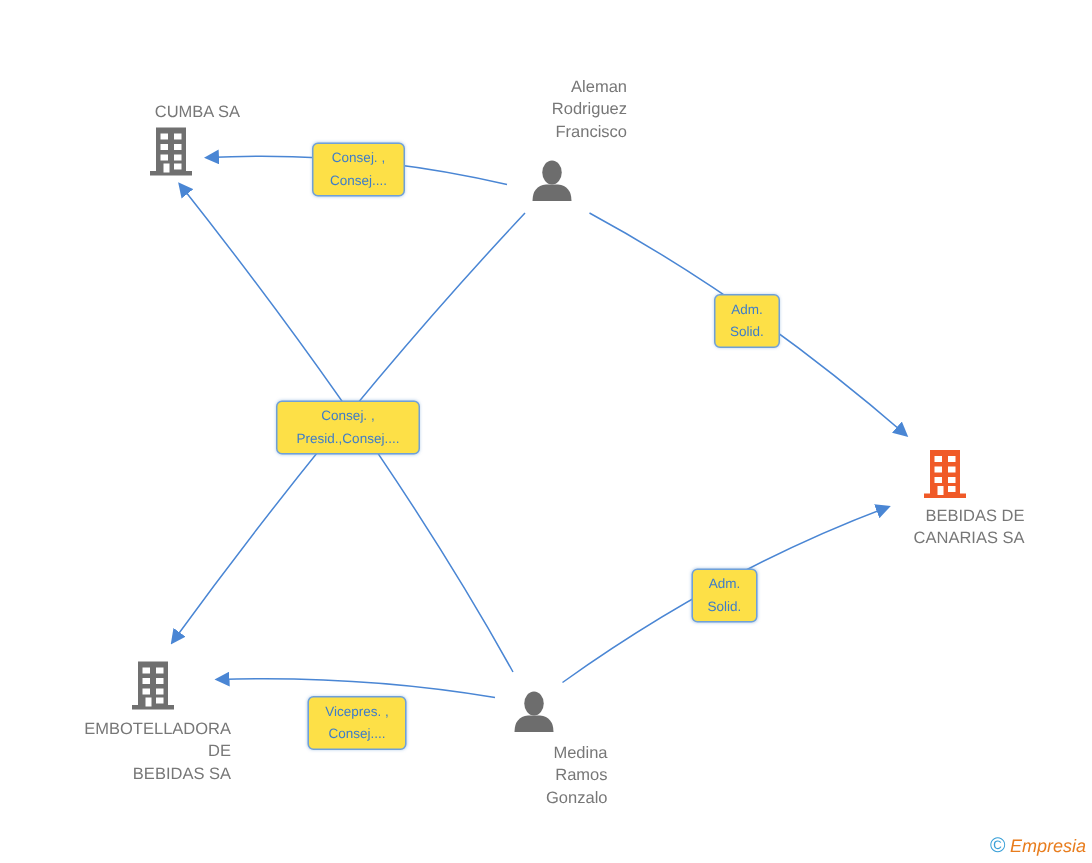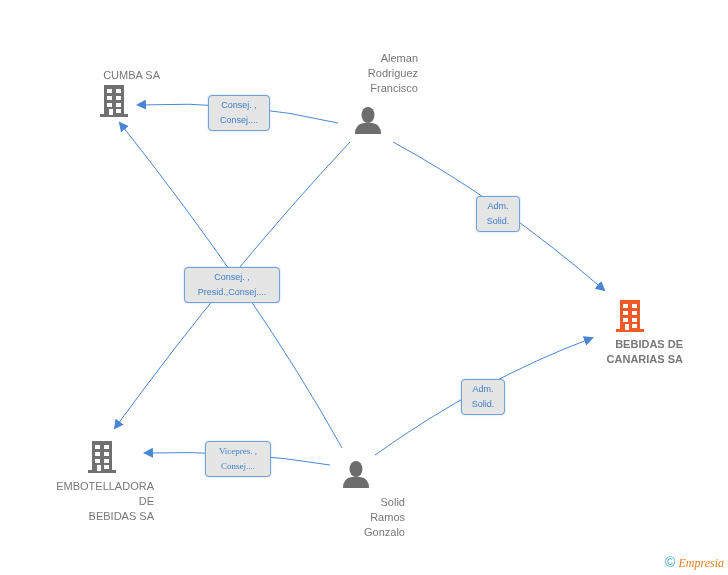--- a/index.html
+++ b/index.html
@@ -1,28 +1,28 @@
 <!DOCTYPE html>
 <html><head>
 <meta charset="utf-8">
 <style>
   html, body { margin: 0; padding: 0; background: #ffffff; }
   body { width: 728px; height: 575px; position: relative; overflow: hidden;
          font-family: "Liberation Sans", sans-serif; }
   svg.edges { position: absolute; left: 0; top: 0; }
   .node-label { position: absolute; text-align: right; color: #777777;
                 font-size: 11px; line-height: 15px; white-space: pre-line; }
-  .node-label.main { color: #777777; font-weight: bold; font-size: 11px; line-height: 15px; }
+  .node-label.main { color: #777777; font-weight: normal; font-size: 11px; line-height: 15px; }
   .icon { position: absolute; }
-  .edge-label { position: absolute; background: #e5e5e5; border: 1px solid #6fa0d8;
+  .edge-label { position: absolute; background: #fde047; border: 1px solid #6fa0d8;
                 border-radius: 4px; color: #3d7cc9; font-size: 9px; line-height: 15px;
                 text-align: center; padding: 2px 4px; white-space: pre-line;
                 box-shadow: 0 0 2px rgba(111,160,216,0.5); }
   .footer { position: absolute; right: 4px; bottom: 4px; font-size: 13px; color: #3aa0d8; }
-  .footer .brand { color: #e87d1e; font-style: italic; font-family: Liberation Serif, serif; font-size: 12px; }
+  .footer .brand { color: #e87d1e; font-style: italic; font-family: Liberation Sans, sans-serif; font-size: 12px; }
   .footer .copy { color: #3aa0d8; font-size: 14px; margin-right: 3px; }
 </style>
 </head>
 <body>
 
 <svg class="edges" width="728" height="575">
   <defs>
     <marker id="arrow" markerWidth="10" markerHeight="10" refX="8" refY="5" orient="auto" markerUnits="userSpaceOnUse">
       <path d="M0,0 L10,5 L0,10 z" fill="#4a86d4"></path>
     </marker>
@@ -91,30 +91,30 @@
     <rect x="18" y="26" width="5" height="4" fill="#fff"></rect>
 </svg>
 <div class="node-label" style="left:44px; top:479px; width:110px;">EMBOTELLADORA
 DE
 BEBIDAS SA</div>
 
 <svg class="icon" style="left:341px; top:460px;" width="30" height="30" viewBox="0 0 30 30">
   <ellipse cx="15" cy="9" rx="6.5" ry="8" fill="#6d6d6d"></ellipse>
   <path d="M2,28 Q2,18 11,17 L19,17 Q28,18 28,28 Z" fill="#6d6d6d"></path>
 </svg>
-<div class="node-label" style="left:305px; top:495px; width:100px;">Solid
+<div class="node-label" style="left:305px; top:495px; width:100px;">Medina
 Ramos
 Gonzalo</div>
 
 <div class="edge-label" style="left:208px; top:95px; width:52px;">Consej. ,
 Consej....</div>
 <div class="edge-label" style="left:476px; top:196px; width:34px;">Adm.
 Solid.</div>
 <div class="edge-label" style="left:184px; top:267px; width:86px;">Consej. ,
 Presid.,Consej....</div>
 <div class="edge-label" style="left:461px; top:379px; width:34px;">Adm.
 Solid.</div>
-<div class="edge-label" style="left:205px; top:441px; width:56px;font-family:Liberation Serif, serif;">Vicepres. ,
+<div class="edge-label" style="left:205px; top:464px; width:56px;">Vicepres. ,
 Consej....</div>
 
 <div class="footer">
   <span class="copy">©</span><span class="brand">Empresia</span>
 </div>
 
 </body></html>

